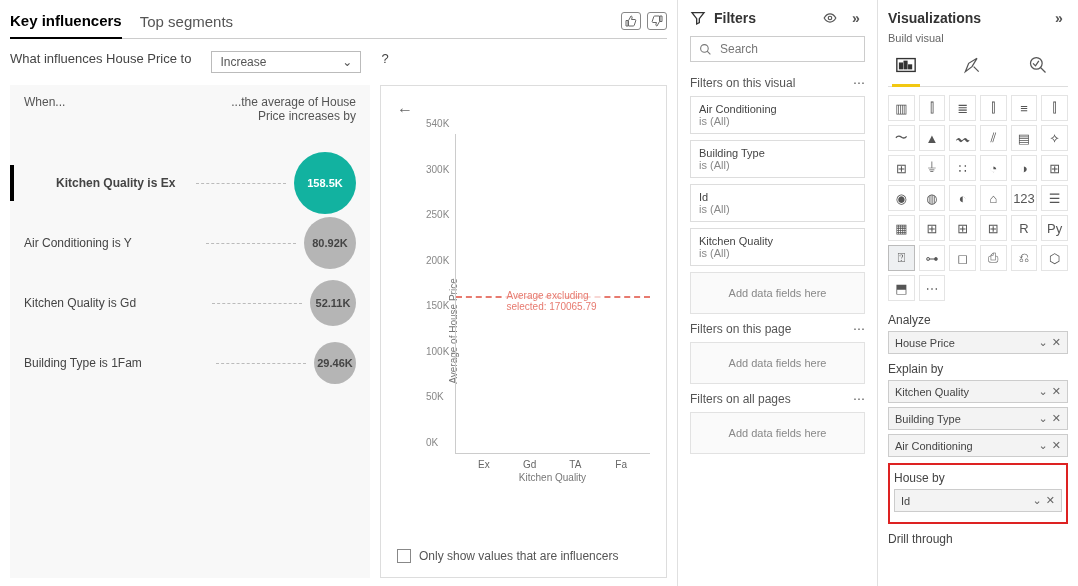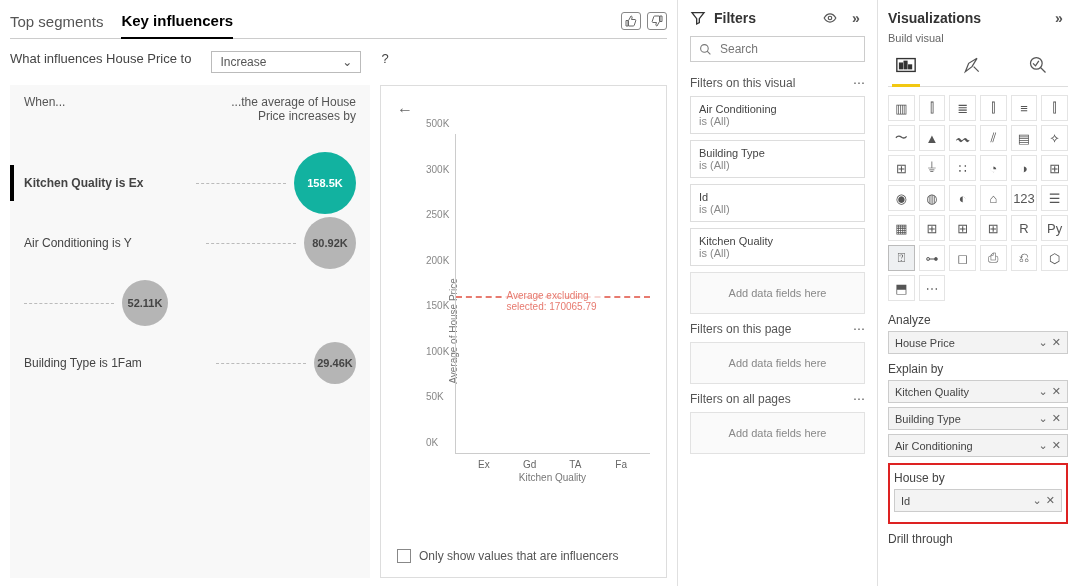--- a/index.html
+++ b/index.html
@@ -12,21 +12,21 @@
   .thumbs { margin-left: auto; display:flex; gap:6px; padding-bottom:4px;}
   .thumb { width:20px; height:18px; border:1px solid #888; border-radius:3px; display:flex; align-items:center; justify-content:center; font-size:11px; color:#666; cursor:pointer;}
   .question-row { display:flex; padding:12px 0; gap:20px; font-size:13px; color:#444;}
   .dropdown { border:1px solid #bbb; padding:3px 8px; min-width:150px; display:flex; justify-content:space-between; align-items:center; background:#fff; cursor:pointer; font-size:12px; color:#555;}
   .content-row { flex:1; display:flex; gap:10px; }
   .influencers-col { width:360px; background:#f8f8f8; padding:10px 14px; position:relative;}
   .inf-headers { display:flex; justify-content:space-between; font-size:12px; color:#555; margin-bottom:30px;}
   .inf-headers .right { text-align:right; max-width:140px;}
   .inf-row { display:flex; align-items:center; height:60px; position:relative;}
   .inf-row .label { flex:1; font-size:12px; color:#444; }
-  .inf-row.active .label { font-weight:600; }
+  .inf-row.active .label { font-weight:600;margin-left:32px; }
   .inf-row .bar { width:90px; height:1px; border-top:1px dashed #bbb; margin-right:8px; }
   .inf-row.active::before { content:""; position:absolute; left:-14px; top:50%; transform:translateY(-50%); width:4px; height:36px; background:#000; }
   .bubble { border-radius:50%; display:flex; align-items:center; justify-content:center; color:#fff; font-size:11px; font-weight:600;}
   .bubble.grey { background:#b5b5b5; color:#444; }
   .bubble.teal { background:#12b2a0; }
   .chart-col { flex:1; border:1px solid #ddd; padding:14px 16px; display:flex; flex-direction:column;}
   .chart-header { display:flex; gap:10px; align-items:flex-start; margin-bottom:8px;}
   .chart-header .back { color:#666; font-size:16px; cursor:pointer; line-height:1; }
   .chart-header .desc { font-size:12px; color:#555; line-height:1.4; }
   .chart-holder { flex:1; position:relative; margin-left:30px; margin-top:10px;}
@@ -67,22 +67,22 @@
   .expand-section { border:2px solid #d22; padding:4px 4px 6px 4px; margin-top:6px;}
   svg { display:block; }
 </style>
 </head>
 <body>
 
 <div class="app">
 
   <div class="main">
     <div class="tabs">
+      <div class="tab active">Key influencers</div>
       <div class="tab">Top segments</div>
-      <div class="tab active">Key influencers</div>
       <div class="thumbs">
         <div class="thumb">
           <svg width="12" height="12" viewBox="0 0 24 24" fill="none" stroke="#666" stroke-width="2">
               <path d="M7 22V11l5-9c1 0 3 1 2 4l-1 3h7c1 0 2 1 1.5 2.5l-3 9c-.3.9-1 1.5-2 1.5H7z M2 11h4v11H2z"></path>
             </svg>
         </div>
         <div class="thumb">
           <svg width="12" height="12" viewBox="0 0 24 24" fill="none" stroke="#666" stroke-width="2">
               <path d="M17 2v11l-5 9c-1 0-3-1-2-4l1-3H4c-1 0-2-1-1.5-2.5l3-9C5.8 2.6 6.5 2 7.5 2H17z M22 13h-4V2h4z"></path>
             </svg>
@@ -111,20 +111,21 @@
               <div class="label">Kitchen Quality is Ex</div>
               <div class="bar"></div>
               <div class="bubble teal" style="width: 62px; height: 62px;">158.5K</div>
             </div>
             <div class="inf-row">
               <div class="label">Air Conditioning is Y</div>
               <div class="bar"></div>
               <div class="bubble grey" style="width: 52px; height: 52px;">80.92K</div>
             </div>
             <div class="inf-row">
+              <div class="label">Kitchen Quality is Gd</div>
               <div class="bar"></div>
               <div class="bubble grey" style="width: 46px; height: 46px;">52.11K</div>
             </div>
             <div class="inf-row">
               <div class="label">Building Type is 1Fam</div>
               <div class="bar"></div>
               <div class="bubble grey" style="width: 42px; height: 42px;">29.46K</div>
             </div>
           </div>
       </div>
@@ -150,21 +151,21 @@
                   <div class="bar-rect dark" style="height: 30%;"></div>
                 </div>
               </div>
           <div class="gridline-label" style="bottom: 0%;">0K</div>
               <div class="gridline-label" style="bottom: 14.2857%;">50K</div>
               <div class="gridline-label" style="bottom: 28.5714%;">100K</div>
               <div class="gridline-label" style="bottom: 42.8571%;">150K</div>
               <div class="gridline-label" style="bottom: 57.1429%;">200K</div>
               <div class="gridline-label" style="bottom: 71.4286%;">250K</div>
               <div class="gridline-label" style="bottom: 85.7143%;">300K</div>
-              <div class="gridline-label" style="bottom: 100%;">500K</div>
+              <div class="gridline-label" style="bottom: 100%;">540K</div>
               <div class="avg-line" style="bottom: 48.5902%;">
                 <div class="avg-text">Average excluding selected: 170065.79</div>
               </div>
             </div>
           <div style="margin-left:28px;">
             <div class="bars" id="bar-labels" style="position:relative; height:16px;">
                 <div class="bar-col">
                   <div style="font-size: 10px; color: rgb(102, 102, 102);">Ex</div>
                 </div>
                 <div class="bar-col">

